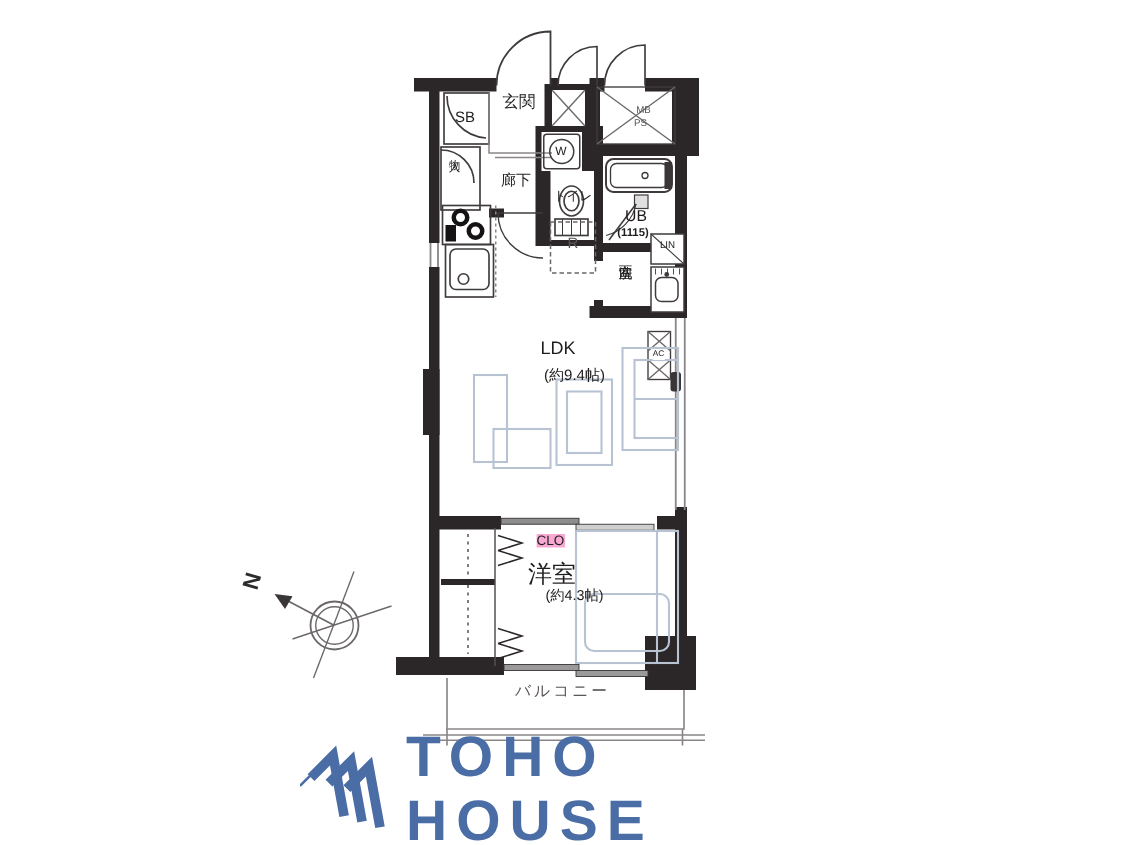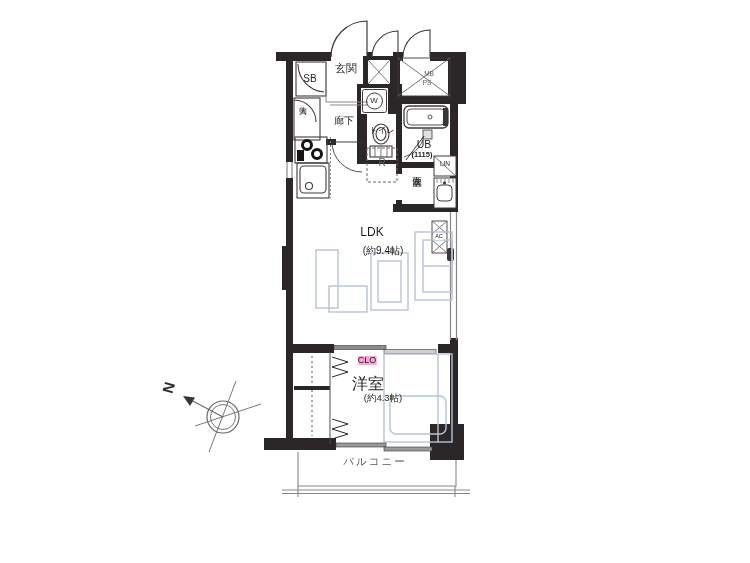--- a/index.html
+++ b/index.html
@@ -262,14 +262,25 @@
   <div class="lbl center gray" style="left:382px;top:158px;font-size:10px;">R</div>
   <div class="lbl center" style="left:439px;top:234px;font-size:5.5px;background:#fff;">AC</div>
   <div class="lbl center" style="left:372px;top:226px;font-size:12px;font-weight:500;">LDK</div>
   <div class="lbl center" style="left:383px;top:246px;font-size:10px;">(約9.4帖)</div>
   <div class="lbl center" style="left:320px;top:356px;font-size:9px;background:#f9a8d4;margin-left:47px;">CLO</div>
   <div class="lbl center" style="left:368px;top:376px;font-size:16px;">洋室</div>
   <div class="lbl center" style="left:368px;top:393px;font-size:9.5px;padding-left:30px;">(約4.3帖)</div>
   <div class="lbl center gray" style="left:375px;top:456px;font-size:10.5px;letter-spacing:2px;">バルコニー</div>
   <div class="lbl n-label" style="left:163px;top:380px;font-size:15px;">N</div>
 
+  <div class="logo-row">
+    <svg width="66" height="70" viewBox="0 0 66 70">
+      <g stroke="#4a6da5" fill="none" stroke-linejoin="miter">
+        <path d="M 0,36 L 20,16" stroke-width="1.8"></path>
+        <path d="M 8,30 L 24,14 L 32,58" stroke-width="7"></path>
+        <path d="M 21,34 L 37,18 L 45,62" stroke-width="7"></path>
+        <path d="M 34,38 L 50,22 L 58,66" stroke-width="7"></path>
+      </g>
+    </svg>
+    <div class="logo-text">TOHO HOUSE</div>
+  </div>
 
 </div>
 
 </body></html>

